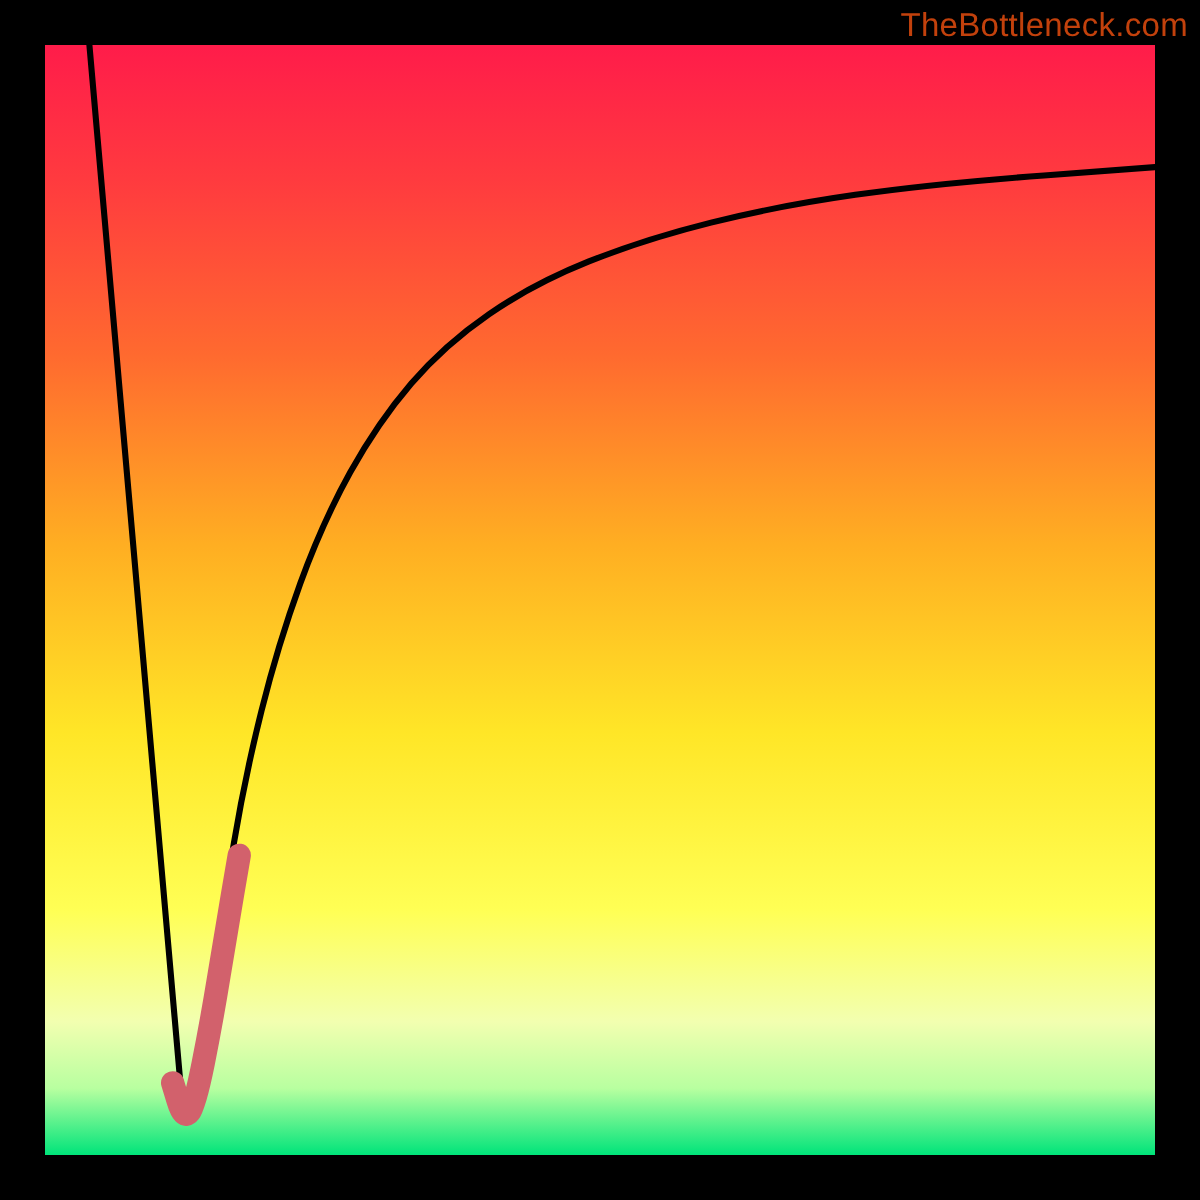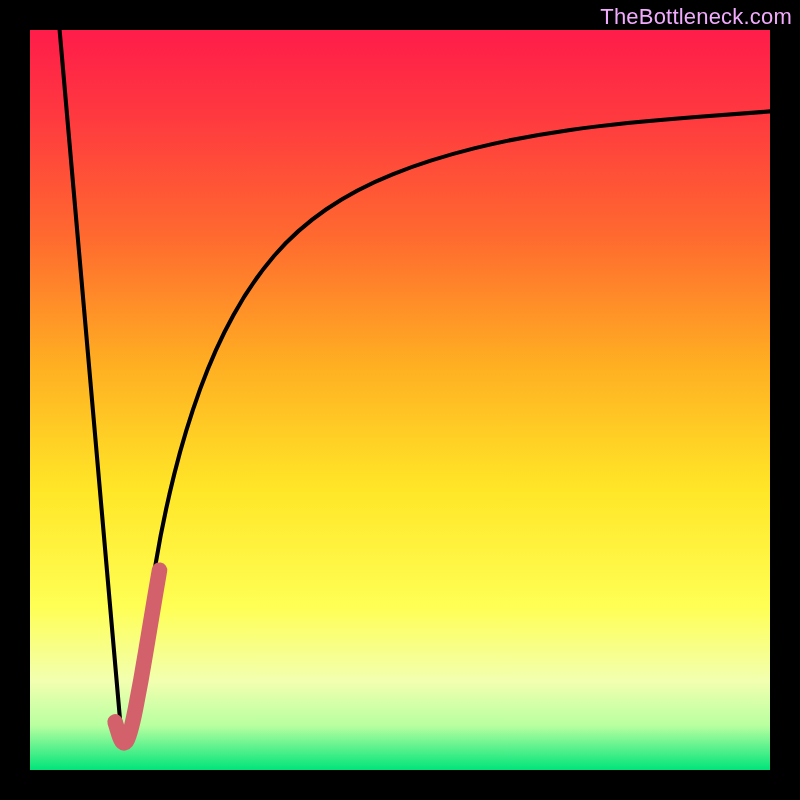--- a/index.html
+++ b/index.html
@@ -28,21 +28,21 @@
   }
   svg.curves {
     position: absolute;
     left: 0; top: 0;
     width: 100%; height: 100%;
   }
   .watermark {
     position: absolute;
     top: 4px;
     right: 8px;
-    color: #f0abfc;
+    color: #c2410c;
     font-size: 22px;
     font-weight: 400;
     font-family: Arial, sans-serif;
     letter-spacing: 0.2px;
   }
 </style>
 </head>
 <body>
 
 <div class="stage">

